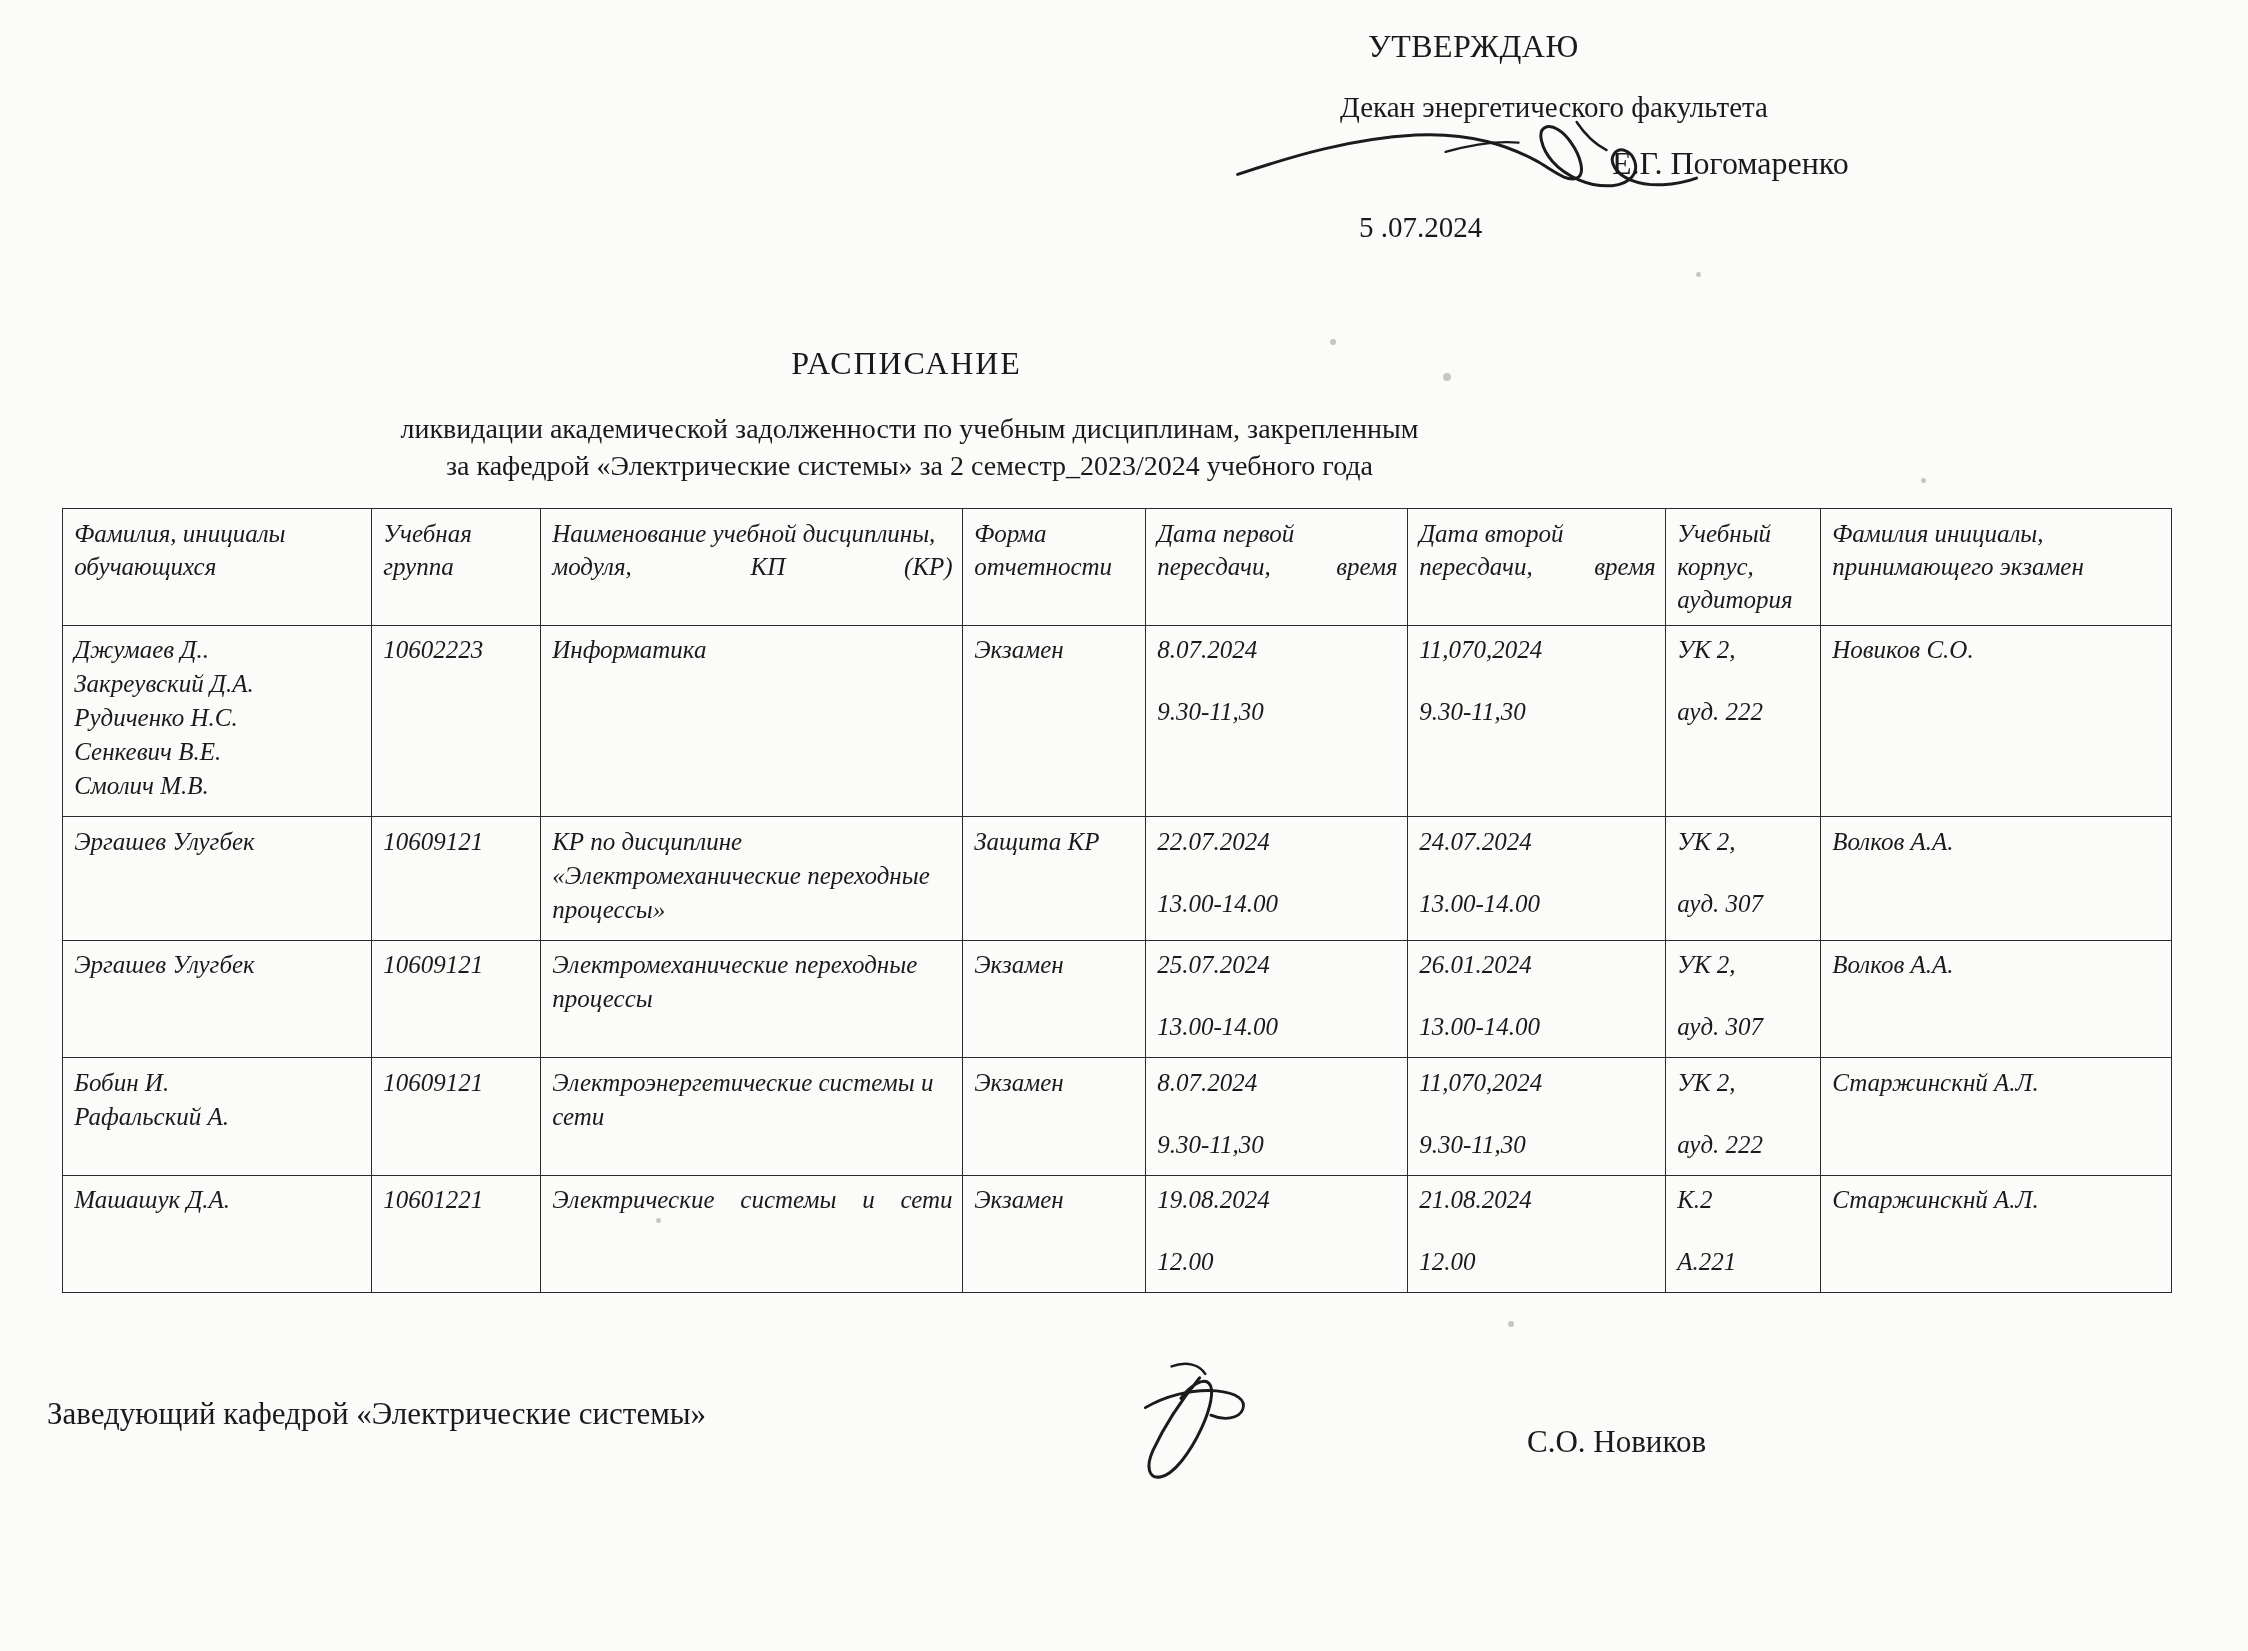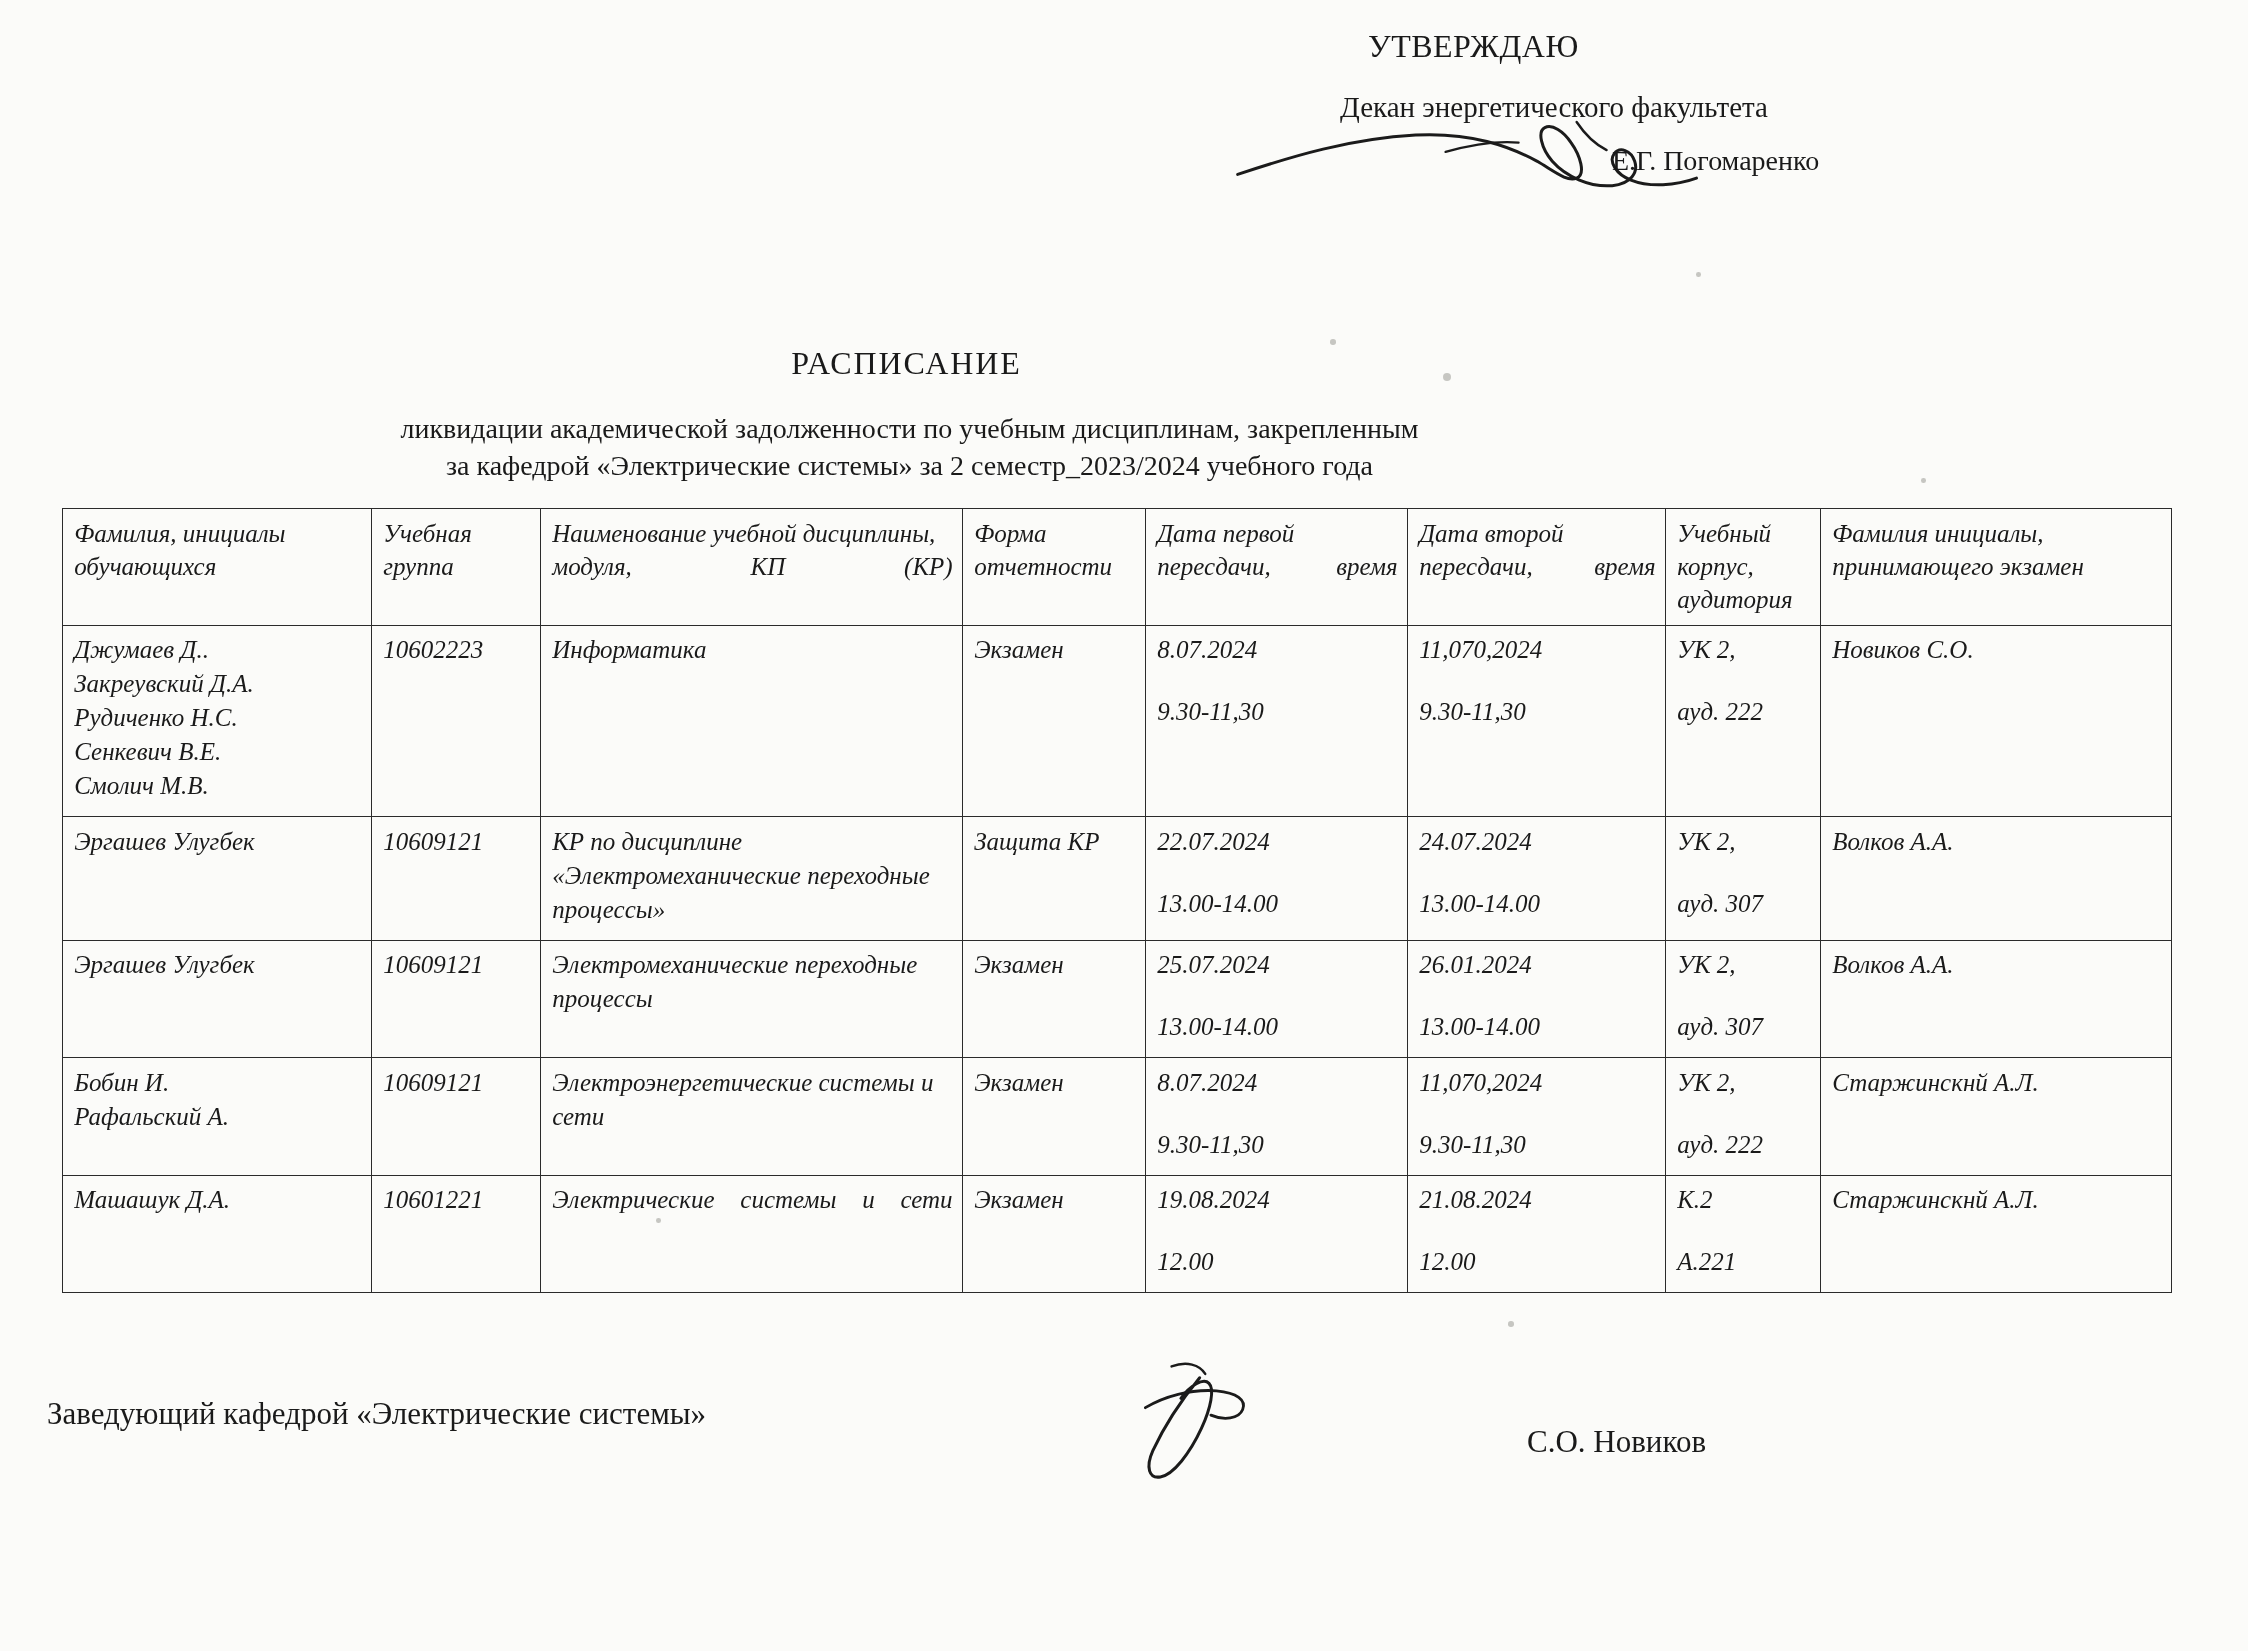--- a/index.html
+++ b/index.html
@@ -43,21 +43,21 @@
   }
   .sign-svg {
     position: absolute;
     left: -112px;
     top: -17px;
   }
   .approve-name {
     position: absolute;
     left: 272px;
     top: 20.6px;
-    font-size: 28px;
+    font-size: 32px;
     white-space: nowrap;
   }
   .approve-date {
     font-size: 29px;
     margin-left: 19px;
     margin-top: 5.6px;
   }
 
   .doc-title {
     position: absolute;
@@ -158,20 +158,21 @@
     <div class="approve-title">УТВЕРЖДАЮ</div>
     <div class="approve-line">Декан энергетического факультета</div>
     <div class="signature-wrap">
       <svg class="sign-svg" width="525" height="103" viewBox="0 0 560 110">
         <path d="M10 72 C70 52, 130 34, 200 30 C260 27, 300 42, 330 58 C350 70, 362 80, 372 76 C382 72, 376 52, 366 38 C358 26, 346 18, 338 22 C330 26, 334 44, 346 58 C360 74, 386 86, 410 84 C430 82, 438 70, 434 58 C430 46, 418 42, 412 50 C406 58, 414 72, 430 78 C450 86, 478 84, 500 76" fill="none" stroke="#1b1b1b" stroke-width="3.2" stroke-linecap="round"></path>
         <path d="M232 48 C260 40, 286 36, 310 38" fill="none" stroke="#1b1b1b" stroke-width="2.4" stroke-linecap="round"></path>
         <path d="M372 16 C380 28, 392 40, 404 46" fill="none" stroke="#1b1b1b" stroke-width="2.6" stroke-linecap="round"></path>
       </svg>
       <div class="approve-name">Е.Г. Погомаренко</div>
     </div>
+    <div class="approve-date">5 .07.2024</div>
   </div>
 
   <div class="doc-title">РАСПИСАНИЕ</div>
 
   <div class="doc-sub">
     <span class="l1">ликвидации академической задолженности по учебным дисциплинам, закрепленным</span>
     <span class="l2">за кафедрой «Электрические системы» за 2 семестр_2023/2024 учебного года</span>
   </div>
 
   <div class="tbl-wrap">

